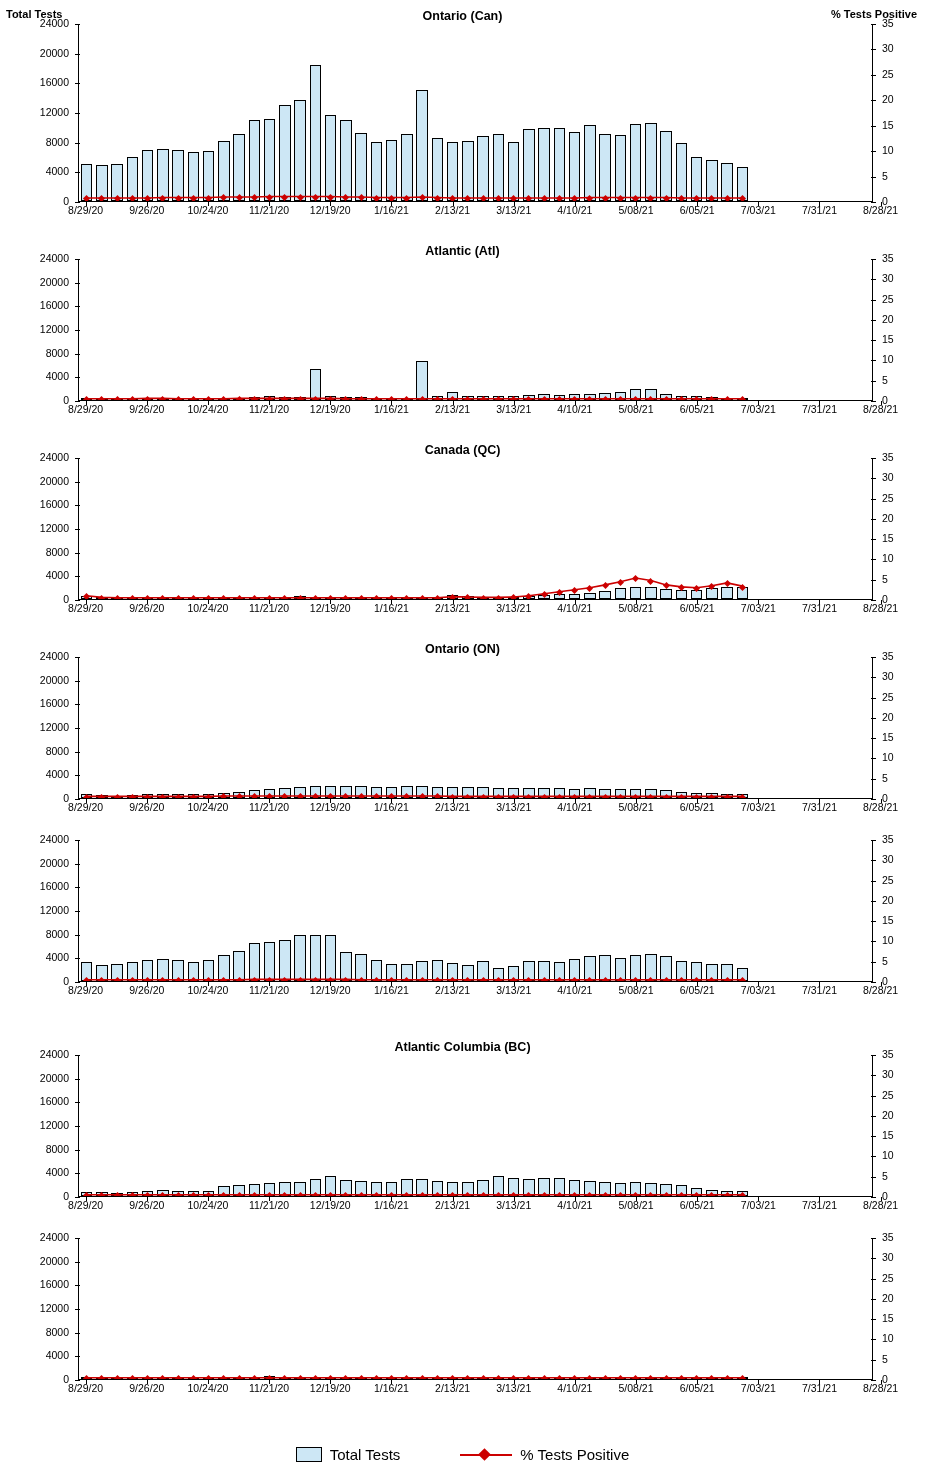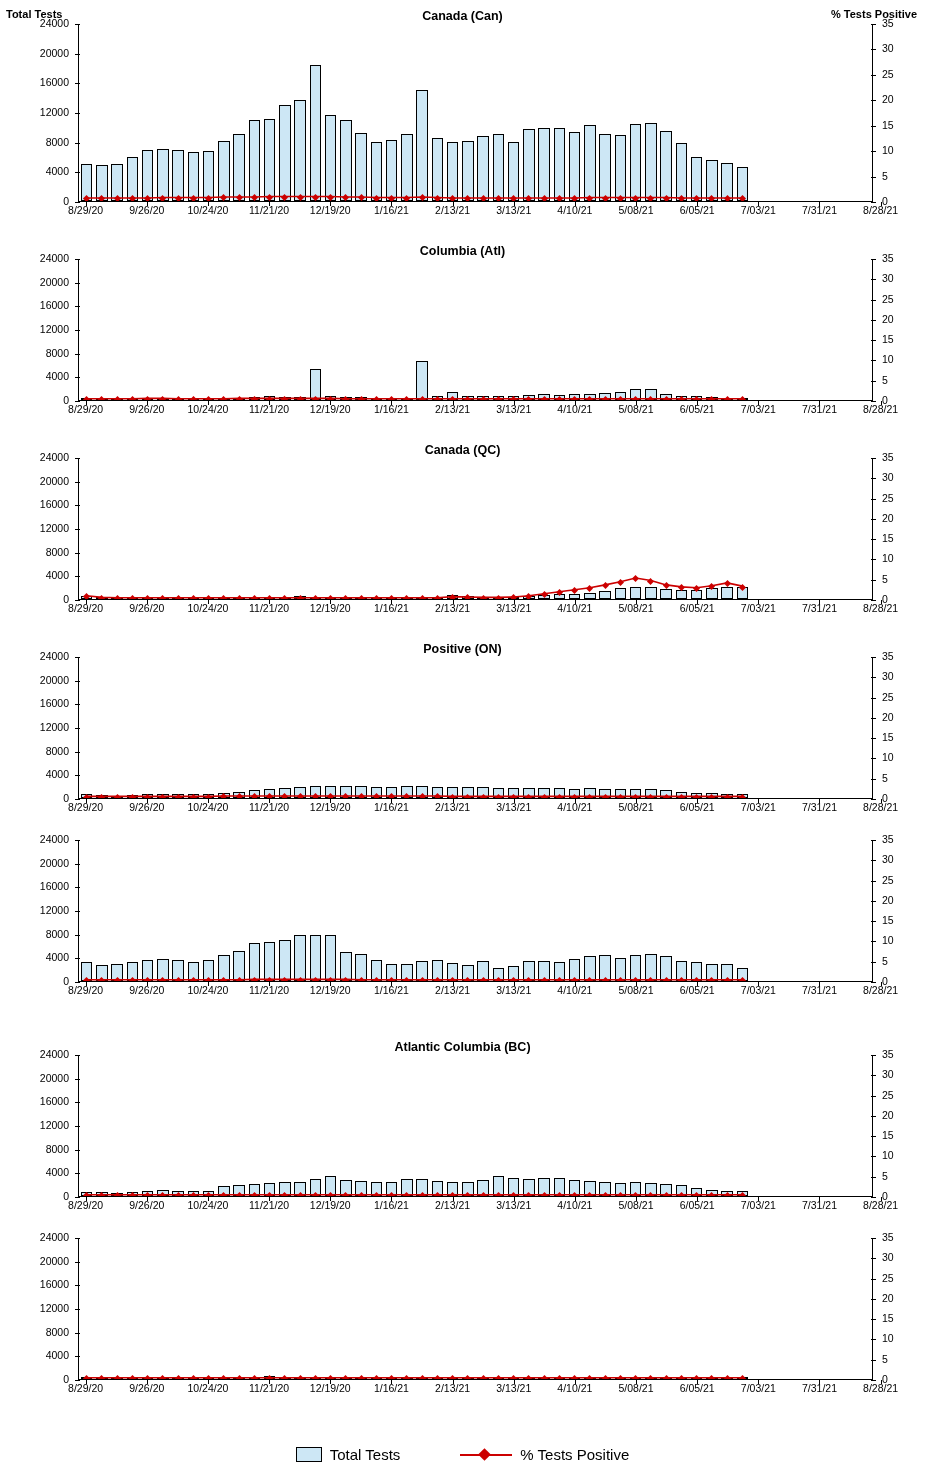--- a/index.html
+++ b/index.html
@@ -161,21 +161,21 @@
 </style>
 </head>
 <body>
 
 <div class="page">
   <div class="axis-top-label" id="left-axis-title">Total Tests</div>
   <div class="axis-top-label" id="right-axis-title">% Tests Positive</div>
 
   <div id="panels">
       <div class="panel" style="top: 8px;">
-        <div class="panel-title">Canada (Can)</div>
+        <div class="panel-title">Ontario (Can)</div>
         <div class="plotwrap" style="height: 178px;">
           <div class="plot">
             <div class="bars">
               <div class="bar" style="left: 0.230769%; width: 1.46154%; height: 37.0833px; background: rgb(205, 231, 245);"></div>
               <div class="bar" style="left: 2.15385%; width: 1.46154%; height: 36.3417px; background: rgb(205, 231, 245);"></div>
               <div class="bar" style="left: 4.07692%; width: 1.46154%; height: 37.0833px; background: rgb(205, 231, 245);"></div>
               <div class="bar" style="left: 6%; width: 1.46154%; height: 44.5px; background: rgb(205, 231, 245);"></div>
               <div class="bar" style="left: 7.92308%; width: 1.46154%; height: 51.175px; background: rgb(205, 231, 245);"></div>
               <div class="bar" style="left: 9.84615%; width: 1.46154%; height: 51.9167px; background: rgb(205, 231, 245);"></div>
               <div class="bar" style="left: 11.7692%; width: 1.46154%; height: 51.175px; background: rgb(205, 231, 245);"></div>
@@ -325,21 +325,21 @@
           <div class="xtickmark" style="left: 77.8846%;"></div>
           <div class="xlabel" style="left: 85.5769%;">7/03/21</div>
           <div class="xtickmark" style="left: 85.5769%;"></div>
           <div class="xlabel" style="left: 93.2692%;">7/31/21</div>
           <div class="xtickmark" style="left: 93.2692%;"></div>
           <div class="xlabel" style="left: 100.962%;">8/28/21</div>
           <div class="xtickmark" style="left: 100.962%;"></div>
         </div>
       </div>
       <div class="panel" style="top: 243px;">
-        <div class="panel-title">Columbia (Atl)</div>
+        <div class="panel-title">Atlantic (Atl)</div>
         <div class="plotwrap" style="height: 142px;">
           <div class="plot">
             <div class="bars">
               <div class="bar" style="left: 0.230769%; width: 1.46154%; height: 1.5px; background: rgb(205, 231, 245);"></div>
               <div class="bar" style="left: 2.15385%; width: 1.46154%; height: 1.5px; background: rgb(205, 231, 245);"></div>
               <div class="bar" style="left: 4.07692%; width: 1.46154%; height: 1.5px; background: rgb(205, 231, 245);"></div>
               <div class="bar" style="left: 6%; width: 1.46154%; height: 1.5px; background: rgb(205, 231, 245);"></div>
               <div class="bar" style="left: 7.92308%; width: 1.46154%; height: 2.07083px; background: rgb(205, 231, 245);"></div>
               <div class="bar" style="left: 9.84615%; width: 1.46154%; height: 1.775px; background: rgb(205, 231, 245);"></div>
               <div class="bar" style="left: 11.7692%; width: 1.46154%; height: 1.5px; background: rgb(205, 231, 245);"></div>
@@ -653,21 +653,21 @@
           <div class="xtickmark" style="left: 77.8846%;"></div>
           <div class="xlabel" style="left: 85.5769%;">7/03/21</div>
           <div class="xtickmark" style="left: 85.5769%;"></div>
           <div class="xlabel" style="left: 93.2692%;">7/31/21</div>
           <div class="xtickmark" style="left: 93.2692%;"></div>
           <div class="xlabel" style="left: 100.962%;">8/28/21</div>
           <div class="xtickmark" style="left: 100.962%;"></div>
         </div>
       </div>
       <div class="panel" style="top: 641px;">
-        <div class="panel-title">Positive (ON)</div>
+        <div class="panel-title">Ontario (ON)</div>
         <div class="plotwrap" style="height: 142px;">
           <div class="plot">
             <div class="bars">
               <div class="bar" style="left: 0.230769%; width: 1.46154%; height: 4.14167px; background: rgb(205, 231, 245);"></div>
               <div class="bar" style="left: 2.15385%; width: 1.46154%; height: 2.95833px; background: rgb(205, 231, 245);"></div>
               <div class="bar" style="left: 4.07692%; width: 1.46154%; height: 2.36667px; background: rgb(205, 231, 245);"></div>
               <div class="bar" style="left: 6%; width: 1.46154%; height: 2.6625px; background: rgb(205, 231, 245);"></div>
               <div class="bar" style="left: 7.92308%; width: 1.46154%; height: 3.55px; background: rgb(205, 231, 245);"></div>
               <div class="bar" style="left: 9.84615%; width: 1.46154%; height: 4.14167px; background: rgb(205, 231, 245);"></div>
               <div class="bar" style="left: 11.7692%; width: 1.46154%; height: 4.14167px; background: rgb(205, 231, 245);"></div>

